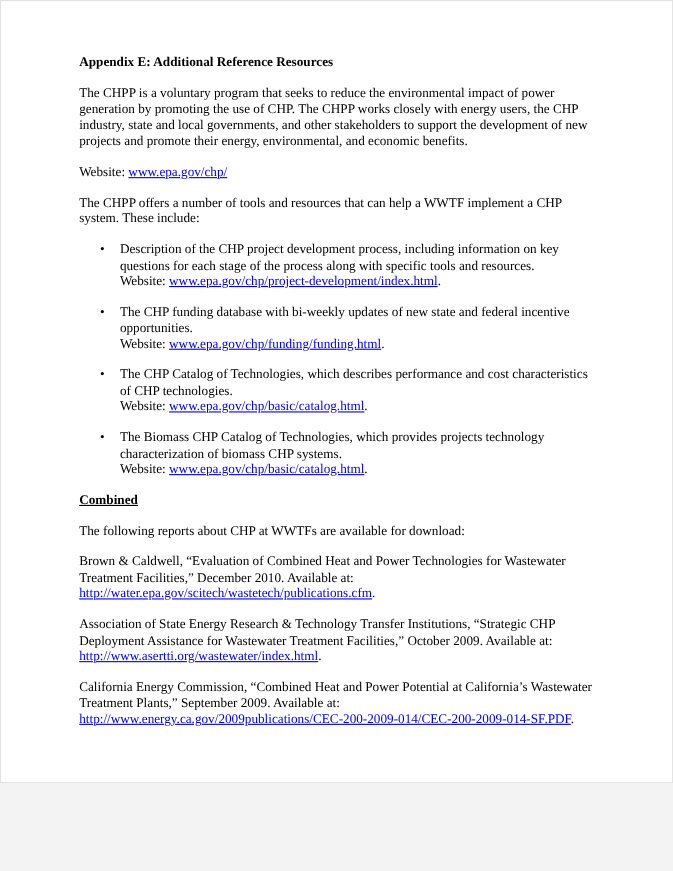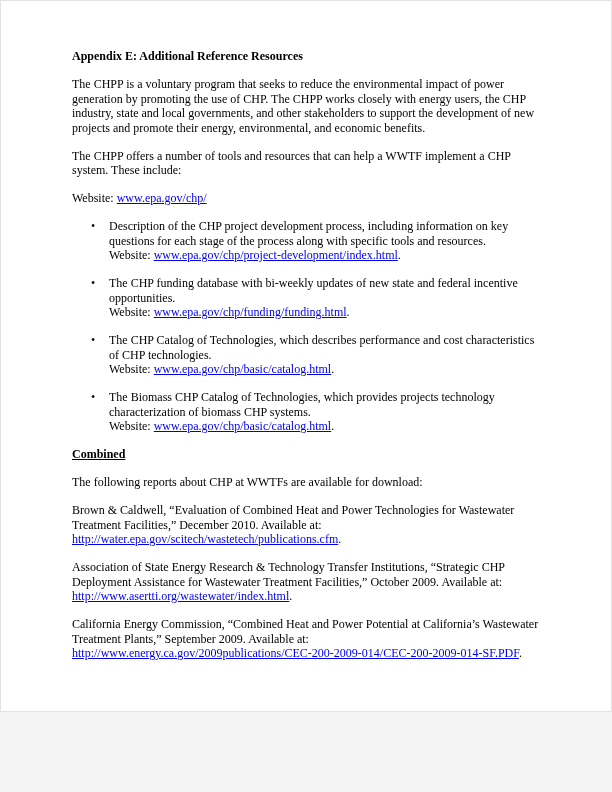--- a/index.html
+++ b/index.html
@@ -57,23 +57,23 @@
 <body>
 
 <div class="page">
   <div class="content">
 
     <p class="para bold">Appendix E: Additional Reference Resources</p>
 
 
     <p class="para">The CHPP is a voluntary program that seeks to reduce the environmental impact of power generation by promoting the use of CHP. The CHPP works closely with energy users, the CHP industry, state and local governments, and other stakeholders to support the development of new projects and promote their energy, environmental, and economic benefits.</p>
 
+    <p class="para"><span>Website: </span><a class="link">www.epa.gov/chp/</a></p>
+
     <p class="para">The CHPP offers a number of tools and resources that can help a WWTF implement a CHP system. These include:</p>
-
-    <p class="para"><span>Website: </span><a class="link">www.epa.gov/chp/</a></p>
 
     <div class="bullet">
       <span class="bullet-marker">•</span>
       <div class="bullet-body"><span>Description of the CHP project development process, including information on key questions for each stage of the process along with specific tools and resources.</span><br><span>Website: </span><a class="link">www.epa.gov/chp/project-development/index.html</a><span>.</span></div>
     </div>
 
     <div class="bullet">
       <span class="bullet-marker">•</span>
       <div class="bullet-body"><span>The CHP funding database with bi-weekly updates of new state and federal incentive opportunities.</span><br><span>Website: </span><a class="link">www.epa.gov/chp/funding/funding.html</a><span>.</span></div>
     </div>

